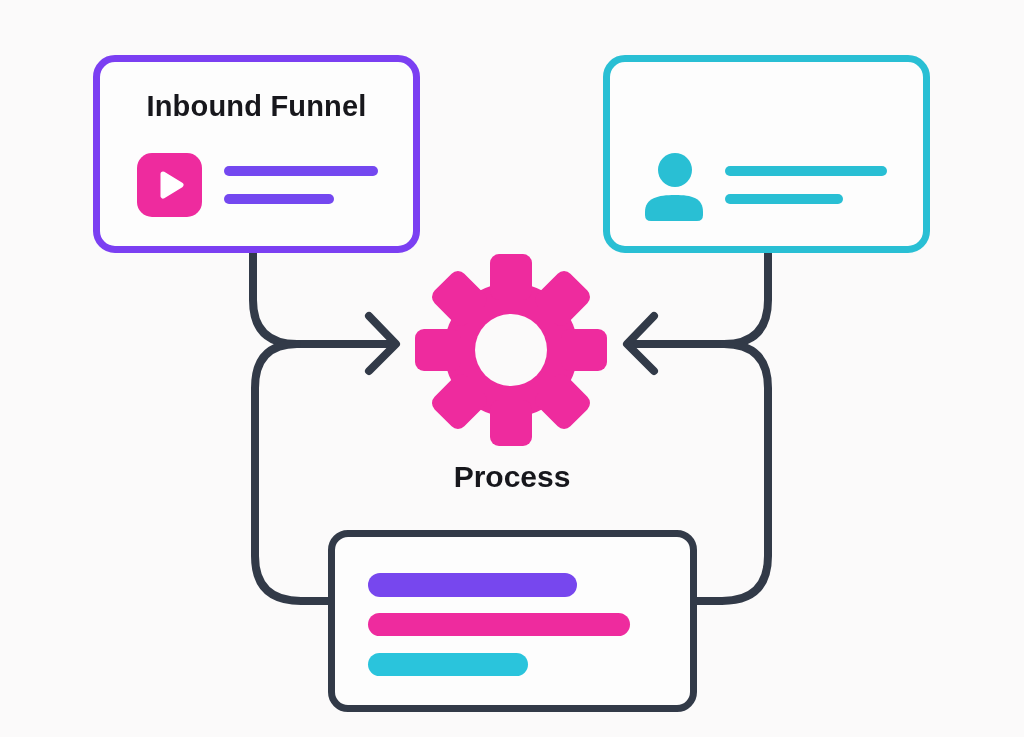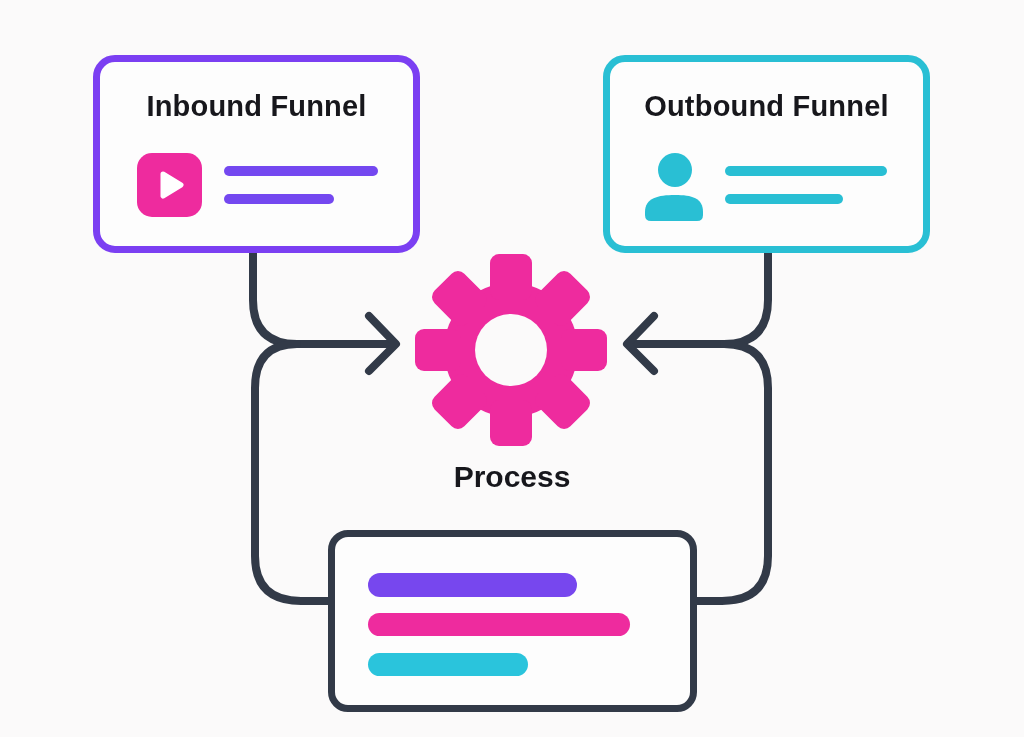--- a/index.html
+++ b/index.html
@@ -95,21 +95,20 @@
     <div class="play-badge">
       <svg width="38" height="38" viewBox="0 0 38 38">
         <path d="M 12 8 L 30 19 L 12 30 Z" fill="#ffffff" stroke="#ffffff" stroke-width="5" stroke-linejoin="round"></path>
       </svg>
     </div>
     <div class="skel in-line1"></div>
     <div class="skel in-line2"></div>
   </div>
 
   <div class="card card-outbound">
-    <div class="card-title">Outbound Funnel</div>
     <div class="person-badge">
       <svg width="64" height="72" viewBox="0 0 64 72">
         <g fill="#29BFD4">
           <circle cx="33" cy="20" r="17"></circle>
           <path d="M 9 71 Q 3 71 3 65 L 3 62 C 3 48 16 45 33 45 C 50 45 61 48 61 62 L 61 65 Q 61 71 55 71 Z"></path>
         </g>
       </svg>
     </div>
     <div class="skel out-line1"></div>
     <div class="skel out-line2"></div>

